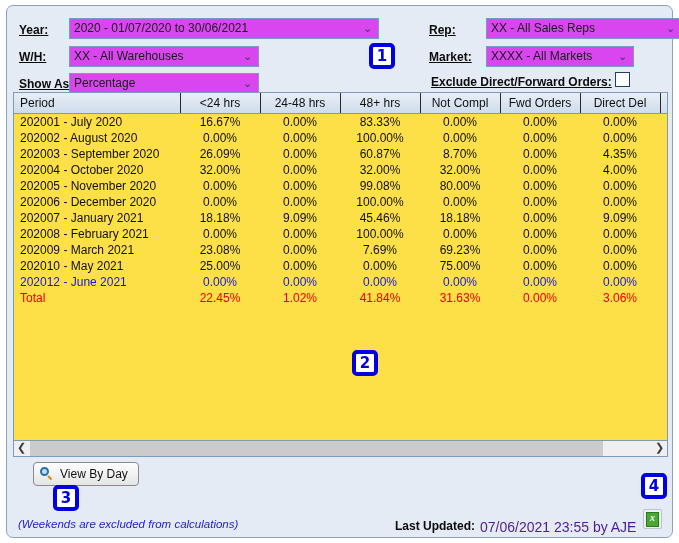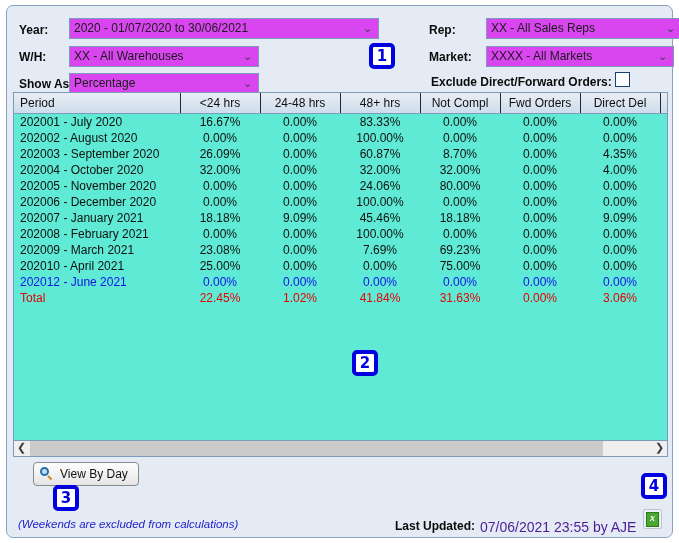--- a/index.html
+++ b/index.html
@@ -39,20 +39,21 @@
     width: 665px;
     height: 84px;
   }
   .lbl {
     position: absolute;
     font-size: 12px;
     font-weight: bold;
     color: #0b0b0b;
     white-space: nowrap;
     line-height: 14px;
+    text-decoration: underline;
   }
   .ddl {
     position: absolute;
     box-sizing: border-box;
     height: 21px;
     background: #d946ef;
     border: 1px solid #7d9bb8;
     font-size: 12px;
     color: #1a1a1a;
     line-height: 19px;
@@ -97,21 +98,21 @@
   }
   
   .gridwrap {
     position: absolute;
     left: 6px;
     top: 86px;
     width: 655px;
     height: 362px;
     box-sizing: border-box;
     border: 1px solid #7d9bb8;
-    background: #5eead4;
+    background: #fde047;
     overflow: hidden;
   }
   table.grid {
     border-collapse: collapse;
     width: 656px;
     table-layout: fixed;
   }
   table.grid th {
     background: linear-gradient(to bottom, #e8eef6 0%, #dbe5f1 50%, #cedcec 100%);
     border-right: 1px solid #25292e;
@@ -296,21 +297,21 @@
         <span class="chev">⌄</span>
       </div>
 
       <span class="lbl" style="left:422px; top:17px;">Rep:</span>
       <div class="ddl" style="left:479px; top:12px; width:196px;">
         <span>XX - All Sales Reps</span>
         <span class="chev">⌄</span>
       </div>
 
       <span class="lbl" style="left:422px; top:44px;">Market:</span>
-      <div class="ddl" style="left:479px; top:40px; width:188px;">
+      <div class="ddl" style="left:479px; top:40px; width:148px;">
         <span>XXXX - All Markets</span>
         <span class="chev">⌄</span>
       </div>
 
       <span class="lbl" style="left:424px; top:69px;">Exclude Direct/Forward Orders:</span>
       <span class="chk" style="left:608px; top:66px;"></span>
 
       <div class="badge" style="left:362px; top:37px;">1</div>
     </div>
 
@@ -376,21 +377,21 @@
               <td>32.00%</td>
               <td>32.00%</td>
               <td>0.00%</td>
               <td>4.00%</td>
               <td></td>
             </tr>
             <tr>
               <td class="first">202005 - November 2020</td>
               <td>0.00%</td>
               <td>0.00%</td>
-              <td>24.06%</td>
+              <td>99.08%</td>
               <td>80.00%</td>
               <td>0.00%</td>
               <td>0.00%</td>
               <td></td>
             </tr>
             <tr>
               <td class="first">202006 - December 2020</td>
               <td>0.00%</td>
               <td>0.00%</td>
               <td>100.00%</td>
@@ -423,21 +424,21 @@
               <td class="first">202009 - March 2021</td>
               <td>23.08%</td>
               <td>0.00%</td>
               <td>7.69%</td>
               <td>69.23%</td>
               <td>0.00%</td>
               <td>0.00%</td>
               <td></td>
             </tr>
             <tr>
-              <td class="first">202010 - April 2021</td>
+              <td class="first">202010 - May 2021</td>
               <td>25.00%</td>
               <td>0.00%</td>
               <td>0.00%</td>
               <td>75.00%</td>
               <td>0.00%</td>
               <td>0.00%</td>
               <td></td>
             </tr>
             <tr class="r-blue">
               <td class="first">202012 - June 2021</td>

